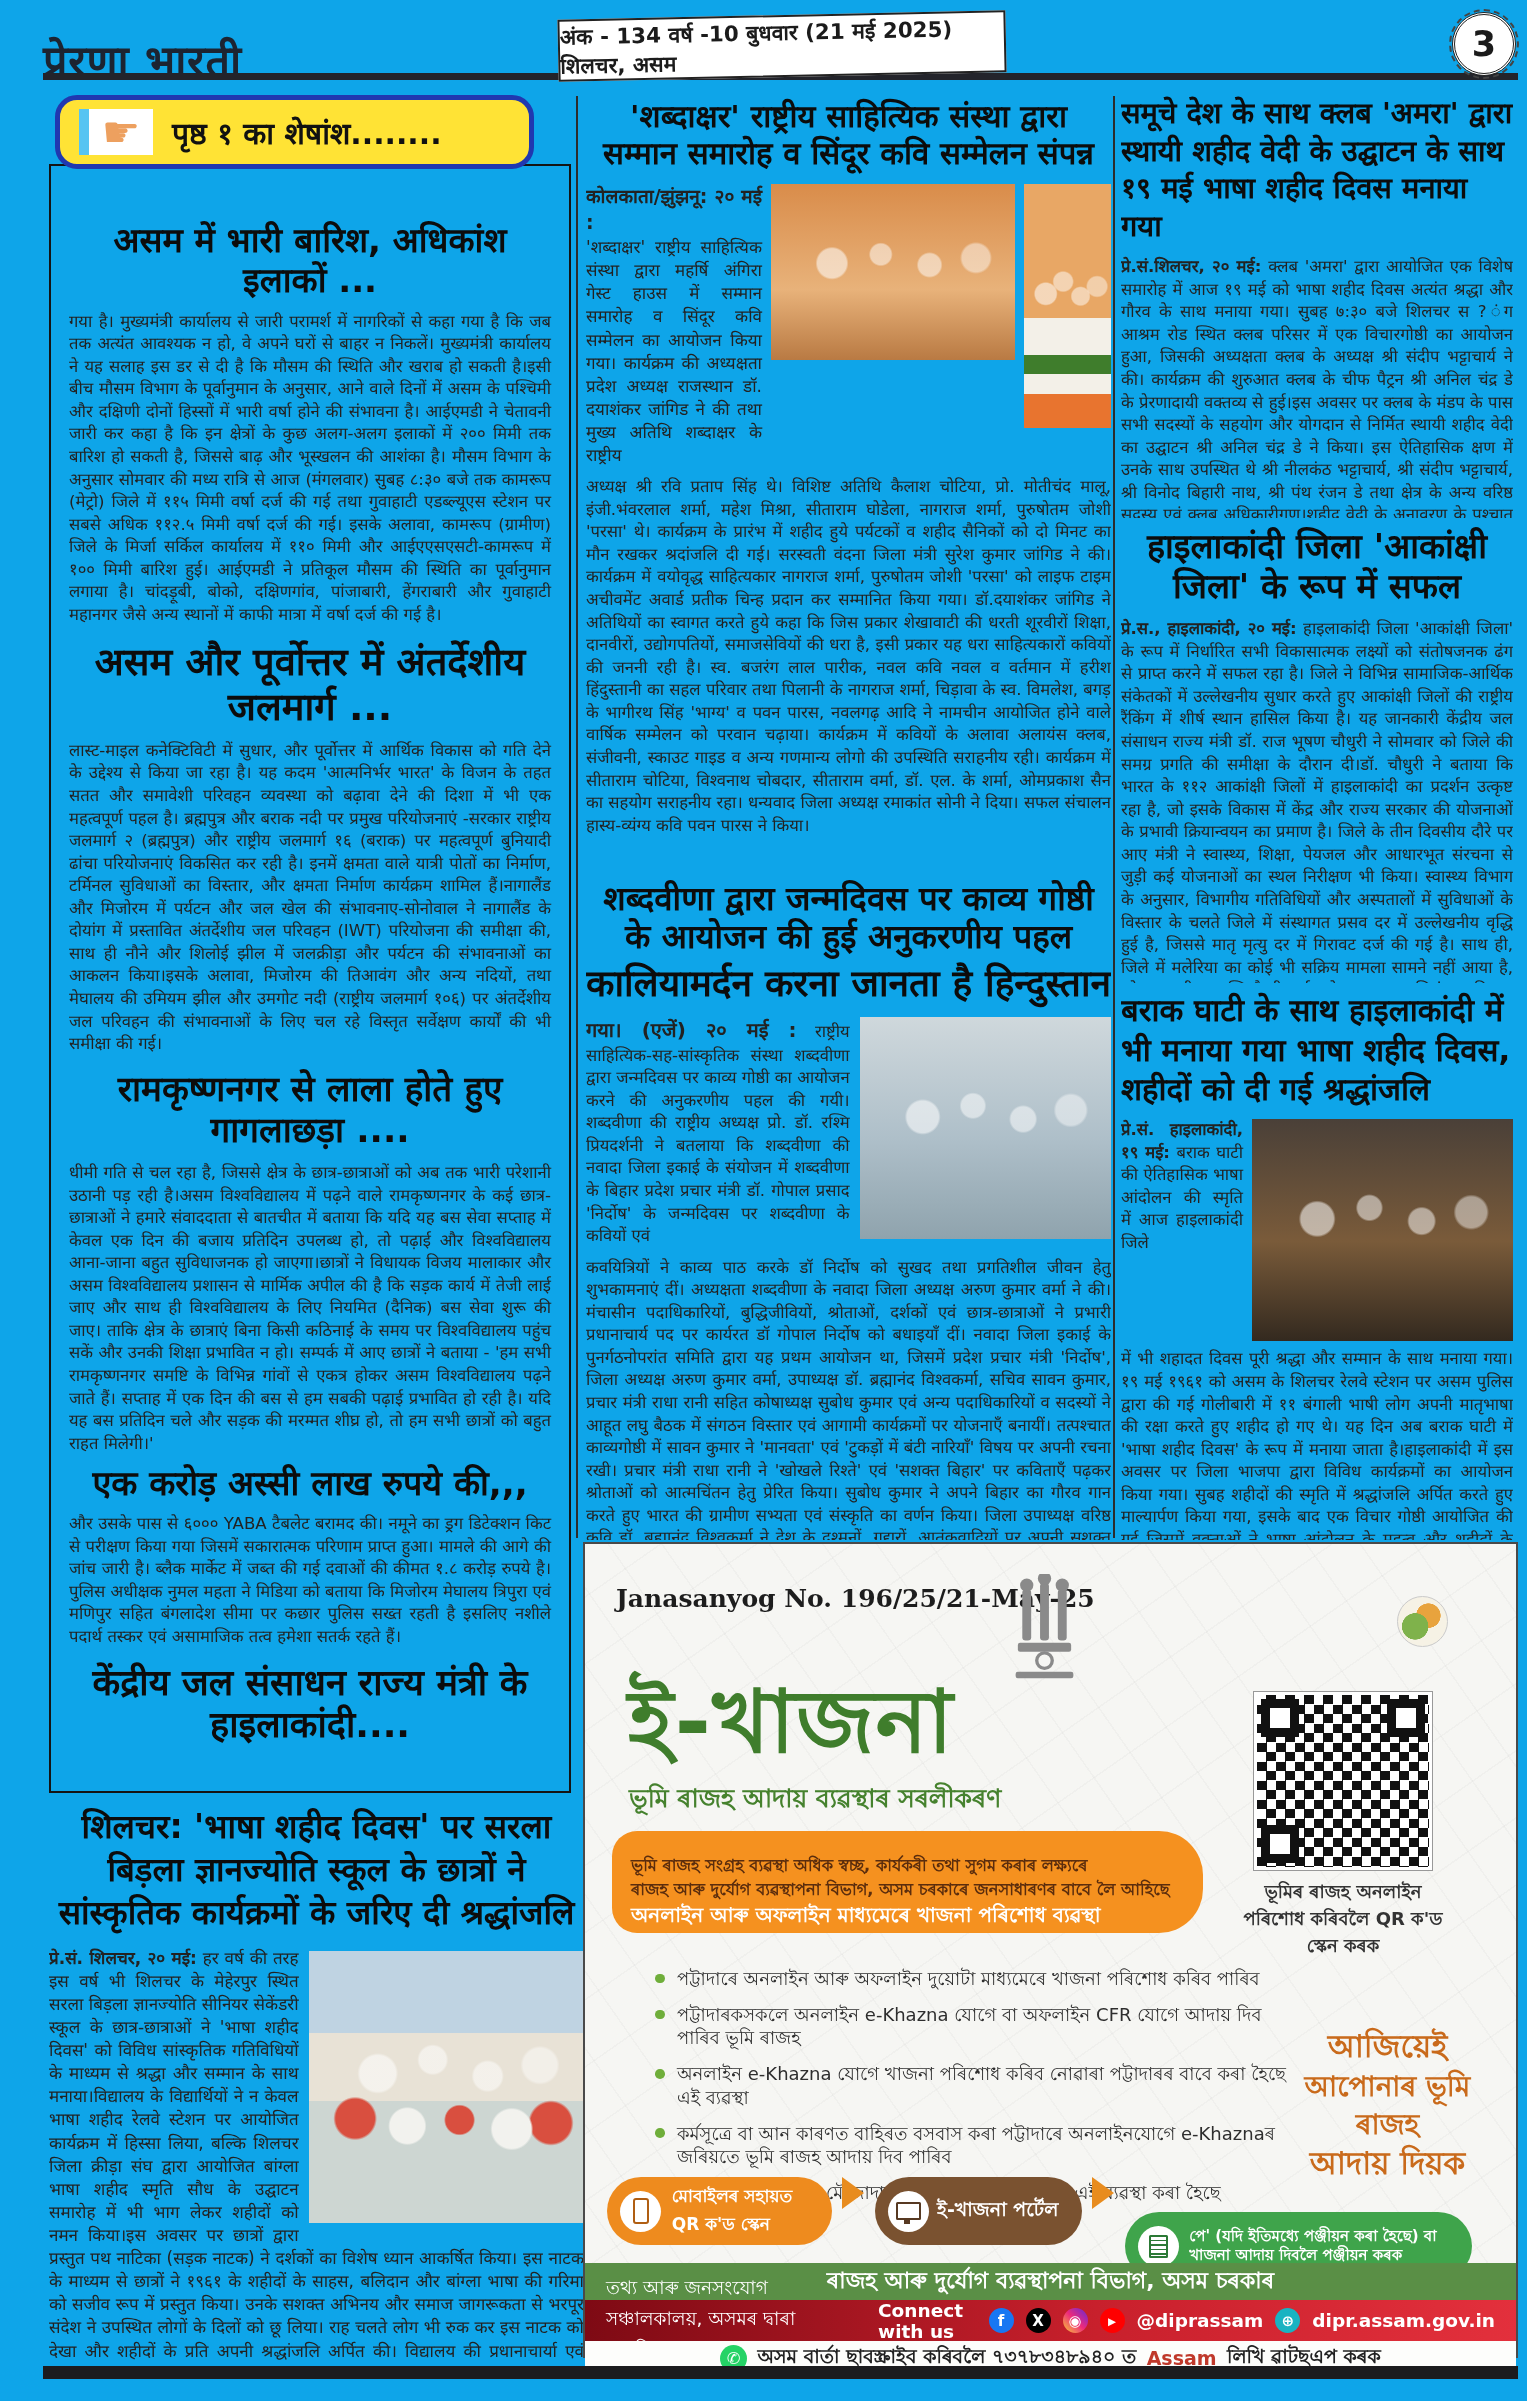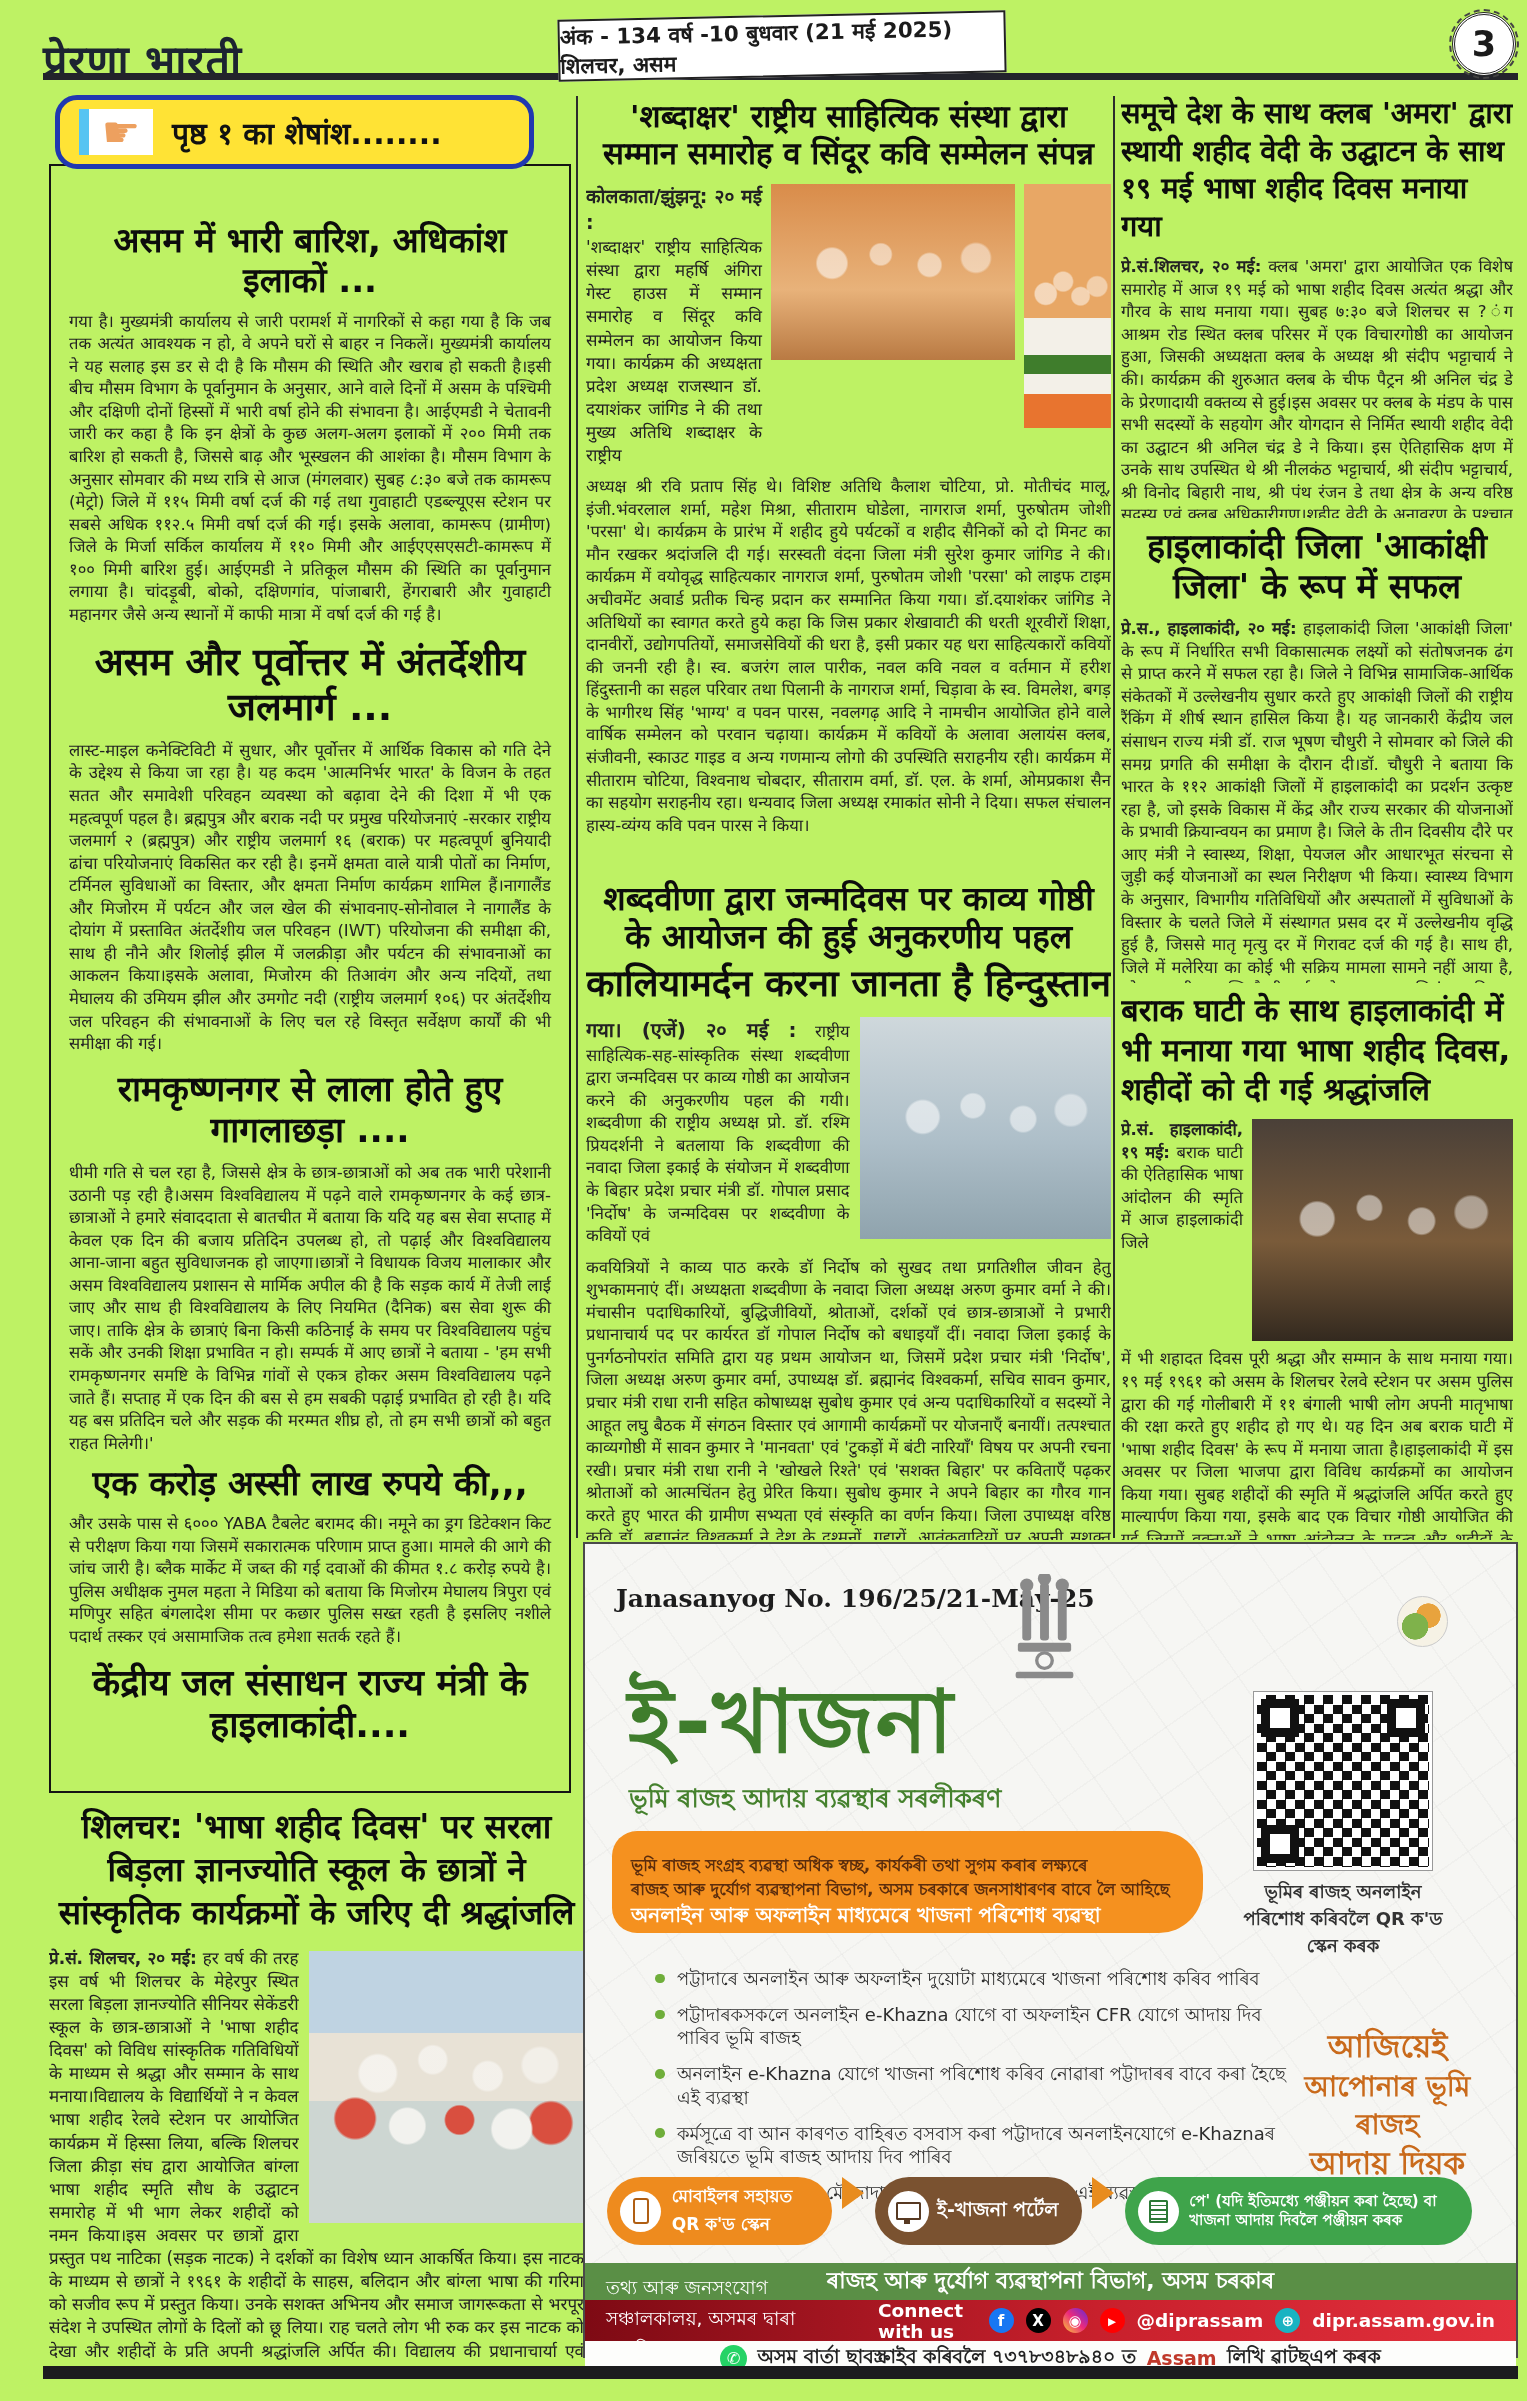--- a/index.html
+++ b/index.html
@@ -1,16 +1,16 @@
 <!DOCTYPE html>
 <html style="font-size:12px"><head>
 <meta charset="utf-8">
 <style>
   html,body{margin:0;padding:0;background:#e9e9e9;}
-  #page{position:relative;width:1528px;height:2401px;background:#bef264;
+  #page{position:relative;width:1528px;height:2401px;background:#0ea5e9;
         font-family:"DejaVu Sans",sans-serif;color:#1b1b1b;overflow:hidden;}
   .abs{position:absolute;}
   
   .masthead{left:43px;top:30px;font-size:43px;font-weight:900;color:#1c2431;letter-spacing:0.7px;}
   .toprule{left:43px;right:10.4px;top:73px;height:6.7px;background:#23242b;}
   .datebox{left:558px;top:15px;width:444px;height:58px;background:#fff;border:2.2px solid #222;
            transform:rotate(-1.2deg);display:flex;align-items:center;justify-content:center;
            font-weight:bold;font-size:21.4px;}
   .pagenum{right:12px;top:12px;width:58px;height:58px;border-radius:50%;border:3px double #222;
            outline:2.2px dashed #444;outline-offset:1.5px;display:flex;align-items:center;justify-content:center;
@@ -71,21 +71,21 @@
   .qr-caption{left:651px;top:334px;width:214px;text-align:center;font-size:18px;font-weight:bold;color:#333;line-height:1.5;}
   .cta{left:688px;top:482px;width:229px;text-align:center;font-weight:bold;color:#c96a1b;line-height:1.35;}
   .cta .l1{font-size:31px;} .cta .l2{font-size:28px;} .cta .l3{font-size:31px;}
   .pillrow{left:22px;top:633px;width:887px;display:flex;gap:10.4px;}
   .pill{border-radius:44px;display:flex;align-items:center;gap:10.4px;padding:7.4px 13.3px;color:#fff;
         font-weight:bold;box-sizing:border-box;}
   .pill .icn{width:41px;height:41px;border-radius:50%;background:#fff;flex:none;display:flex;
              align-items:center;justify-content:center;}
   .pill1{background:#ee8b1e;width:225px;height:68px;font-size:17px;}
   .pill2{background:#7a5230;width:207px;height:68px;font-size:19px;gap:8px;}
-  .pill3{background:#3fa44b;width:347px;height:68px;font-size:15px;line-height:1.3;}
+  .pill3{background:#3fa44b;width:347px;height:68px;font-size:15px;line-height:1.3;margin-top:35px;}
   .arrow{width:0;height:0;border-top:16.3px solid transparent;border-bottom:16.3px solid transparent;
          border-left:22px solid #e88c1e;}
   .phone-shape{width:12px;height:22px;border:2.2px solid #b05e12;border-radius:3px;}
   .screen-shape{width:21px;height:13.3px;border:2.2px solid #573922;border-radius:1.5px;position:relative;}
   .screen-shape:after{content:"";position:absolute;left:6px;bottom:-6px;width:6px;height:3.7px;background:#573922;}
   .doc-shape{width:15px;height:19px;border:2.2px solid #2c7a36;border-radius:1.5px;
              background:repeating-linear-gradient(#fff 0 3px,#2c7a36 3px 4.4px);}
   .deptbar{left:0;right:0;top:719px;height:37px;background:#5a8f46;color:#fff;display:flex;
            align-items:center;justify-content:center;font-size:22px;font-weight:bold;}
   .redbar{left:0;right:0;top:756px;height:41px;background:linear-gradient(90deg,#7e0a14,#c8202c 55%,#e3303c);

